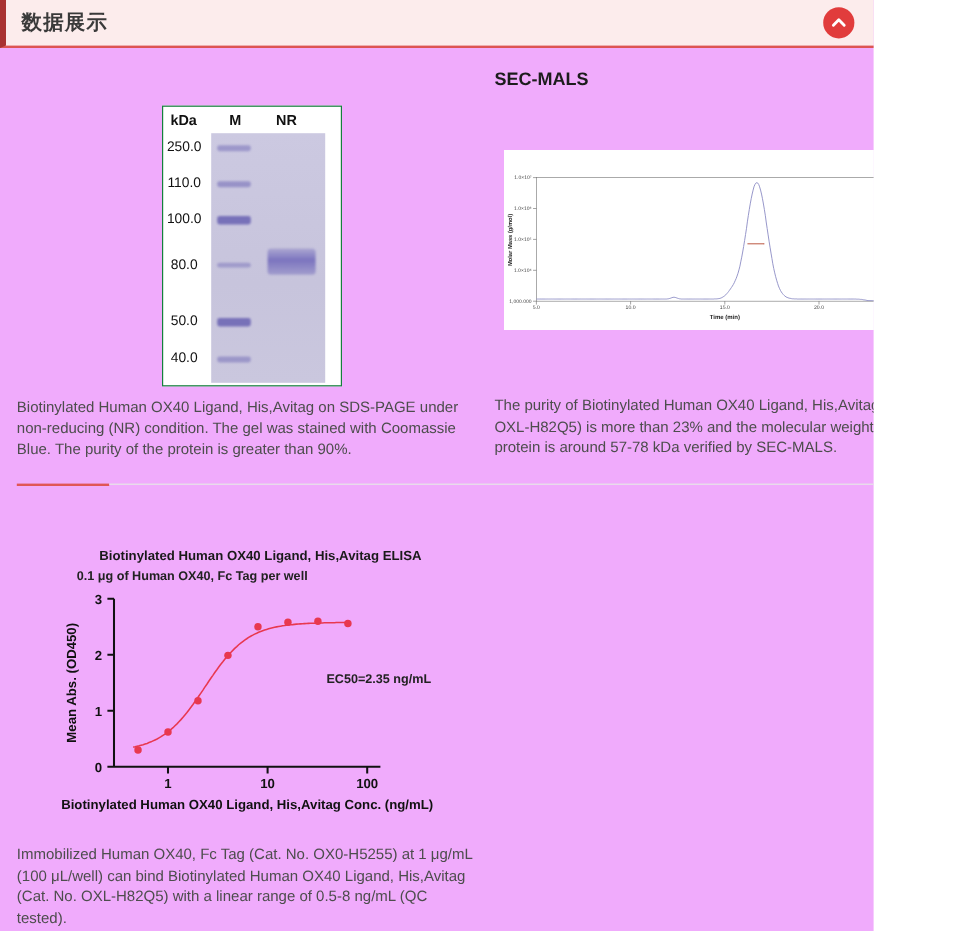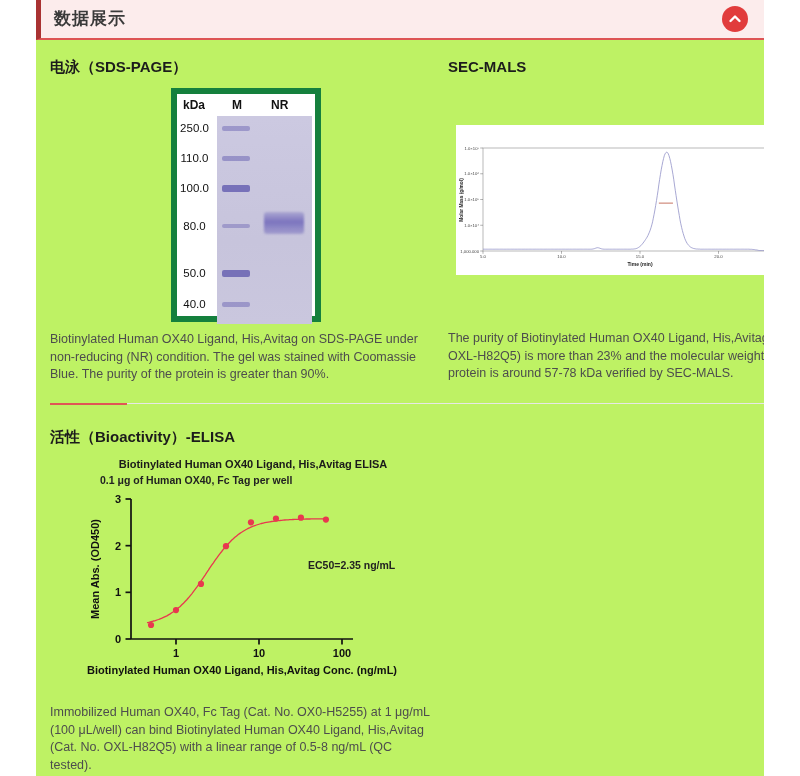--- a/index.html
+++ b/index.html
@@ -1,19 +1,19 @@
 <!DOCTYPE html>
 <html><head>
 <meta charset="utf-8">
 <style>
   * { margin:0; padding:0; box-sizing:border-box; }
   html,body { background:#fff; }
   .page {
     position:relative; width:728px; height:776px; overflow:hidden;
-    background:#bef264; font-family:"Liberation Sans", sans-serif; color:#222;margin-left:36px;
+    background:#f0abfc; font-family:"Liberation Sans", sans-serif; color:#222;
   }
   
   .hdr {
     position:absolute; left:0; top:0; width:800px; height:40px;
     background:#fcecec; border-left:5px solid #a93232; border-bottom:2px solid #dd5454;
     overflow:hidden;
   }
   .hdr h1 {
     position:absolute; left:13px; top:0; line-height:38px;
     font-size:17px; font-weight:bold; color:#3a3a3a; letter-spacing:1px;
@@ -28,21 +28,21 @@
     display:flex; align-items:center; justify-content:center; padding:0;
   }
   
   .sec-title { position:absolute; font-size:15px; font-weight:bold; color:#1c1c1c; }
   .caption {
     position:absolute; font-size:12.5px; line-height:17.5px; color:#4d4d4d;
   }
   
   .gel-fig {
     position:absolute; left:135px; top:88px; width:150px; height:234px;
-    background:#fff; border:6px solid #15803d;
+    background:#fff; border:1px solid #15803d;
   }
   .gel-head { position:absolute; top:4px; font-size:12px; font-weight:600; color:#111; }
   .gel-strip {
     position:absolute; left:40px; top:22px; width:95px; height:208px;
     background:linear-gradient(180deg,#ccc9e1 0%,#c7c4dc 60%,#cac7de 100%);
   }
   .gel-marker-label {
     position:absolute; left:0; width:35px; text-align:center;
     font-size:11.5px; font-weight:500; color:#111; height:14px; line-height:14px;
   }
@@ -80,21 +80,20 @@
   <div class="hdr">
     <h1>数据展示</h1>
     <div class="corner-arc"></div>
   </div>
   <button class="top-btn">
     <svg width="18" height="18" viewBox="0 0 18 18">
       <polyline points="4.5,11 9,6.5 13.5,11" fill="none" stroke="#ffffff" stroke-width="2.4" stroke-linecap="round" stroke-linejoin="round"></polyline>
     </svg>
   </button>
 
-  <h2 class="sec-title" style="left:14px; top:58px;">电泳（SDS-PAGE）</h2>
   <figure class="gel-fig">
     <span class="gel-head" style="left:6px;">kDa</span>
     <span class="gel-head" style="left:50px; width:20px; text-align:center;">M</span>
     <span class="gel-head" style="left:94px; width:26px; text-align:left;">NR</span>
     <div class="gel-strip" id="gel-strip">
       <div class="gel-nr-band"></div>
     <div class="gel-band" style="top: 9.5px; height: 5px; opacity: 0.5;"></div>
         <div class="gel-band" style="top: 39.5px; height: 5px; opacity: 0.55;"></div>
         <div class="gel-band" style="top: 68.5px; height: 7px; opacity: 0.9;"></div>
         <div class="gel-band" style="top: 108px; height: 4px; opacity: 0.45;"></div>
@@ -148,21 +147,20 @@
         <text x="345" y="125.7" text-anchor="start" font-size="4.2" fill="#444444" font-family="Liberation Sans, sans-serif">0.0</text>
         <text x="184" y="140.5" text-anchor="middle" font-size="5" font-weight="bold" fill="#222222" font-family="Liberation Sans, sans-serif">Time (min)</text>
         <text x="7" y="75" text-anchor="middle" font-size="4.8" font-weight="bold" fill="#222222" transform="rotate(-90 7 75)" font-family="Liberation Sans, sans-serif">Molar Mass (g/mol)</text>
         <text x="356" y="75" text-anchor="middle" font-size="4.8" font-weight="bold" fill="#222222" transform="rotate(90 356 75)" font-family="Liberation Sans, sans-serif">Relative Scale</text>
       </svg></div>
   <p class="caption" style="left:412px; top:330px; width:378px;">The purity of Biotinylated Human OX40 Ligand, His,Avitag (Cat. No. OXL-H82Q5) is more than 23% and the molecular weight of this protein is around 57-78 kDa verified by SEC-MALS.</p>
 
   <div class="divider-red"></div>
   <div class="divider-gray"></div>
 
-  <h2 class="sec-title" style="left:14px; top:428px;">活性（Bioactivity）-ELISA</h2>
   <figure class="elisa-fig">
     <div class="elisa-title">Biotinylated Human OX40 Ligand, His,Avitag ELISA</div>
     <div class="elisa-subtitle">0.1 μg of Human OX40, Fc Tag per well</div>
     <div class="elisa-svg-holder" id="elisa-chart"><svg width="340" height="195" viewBox="0 0 340 195">
           <line x1="65" y1="11" x2="65" y2="151" stroke="#111111" stroke-width="1.7"></line>
           <line x1="65" y1="151" x2="287" y2="151" stroke="#111111" stroke-width="1.7"></line>
           <line x1="59.5" y1="151" x2="65" y2="151" stroke="#111111" stroke-width="1.7"></line>
           <text x="55" y="155" text-anchor="end" font-size="11" font-weight="bold" fill="#111111" font-family="Liberation Sans, sans-serif">0</text>
           <line x1="59.5" y1="104.33333333333334" x2="65" y2="104.33333333333334" stroke="#111111" stroke-width="1.7"></line>
           <text x="55" y="108.33333333333334" text-anchor="end" font-size="11" font-weight="bold" fill="#111111" font-family="Liberation Sans, sans-serif">1</text>

